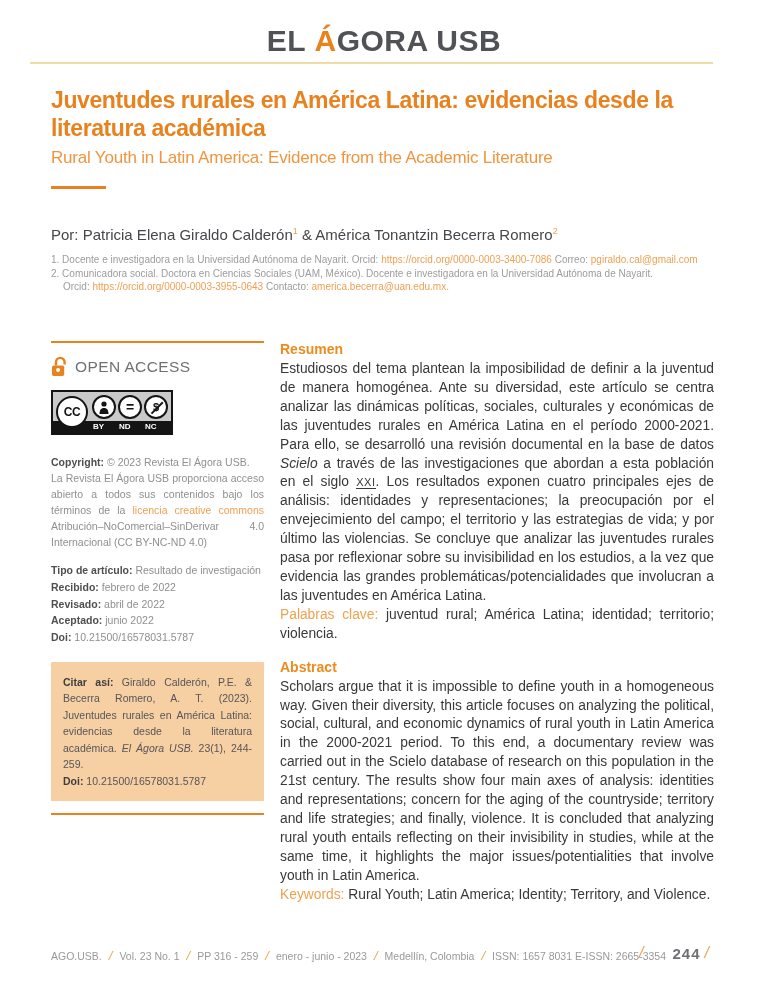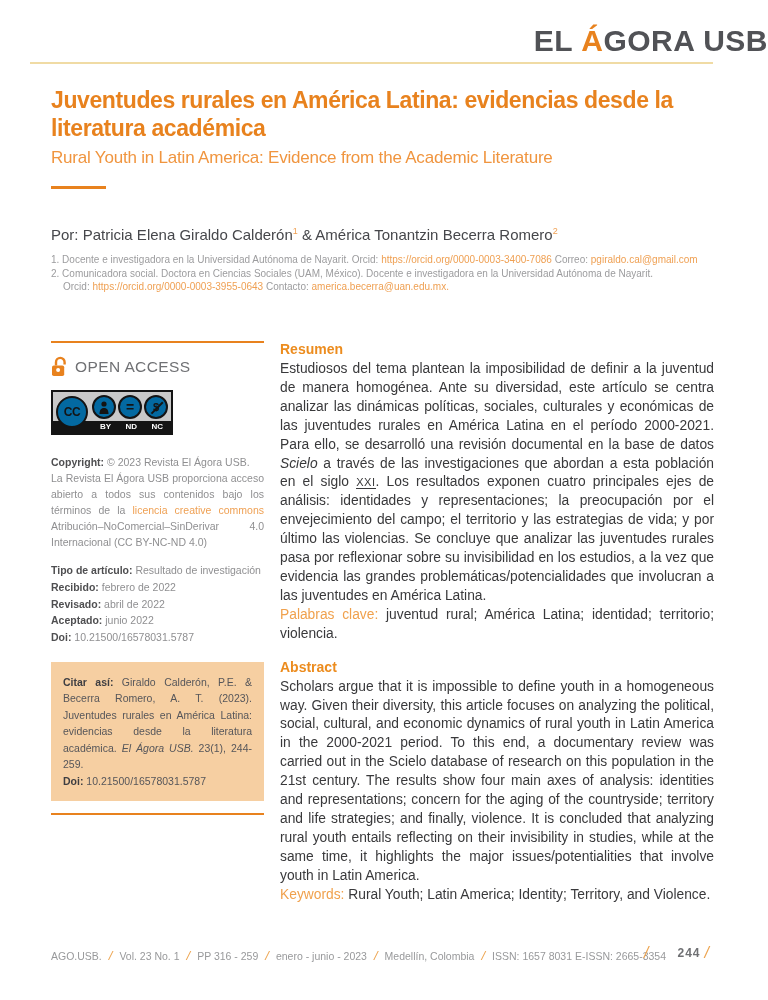--- a/index.html
+++ b/index.html
@@ -3,21 +3,21 @@
 <meta charset="utf-8">
 <style>
   * { margin:0; padding:0; box-sizing:border-box; }
   html,body { background:#ffffff; }
   .page {
     position:relative; width:768px; height:1000px; background:#ffffff;
     font-family:"Liberation Sans", sans-serif; overflow:hidden;
   }
   
   .logo {
-    position:absolute; top:24px; left:0; right:0; text-align:right;
+    position:absolute; top:24px; left:0; right:0; text-align:center;
     font-size:30px; font-weight:bold; color:#515256; letter-spacing:0.5px;
   }
   .logo .accent-letter { color:#E8821E; }
   .header-rule { position:absolute; top:62px; left:30px; width:683px; height:2px; background:#F0DBA4; }
 
   
   .title-block { position:absolute; left:51px; top:86px; width:648px; }
   .title-es { font-size:23px; line-height:28px; font-weight:bold; color:#E8821E; letter-spacing:-0.4px; }
   .title-en { font-size:17px; line-height:22px; font-weight:normal; color:#F0953F; margin-top:5px; letter-spacing:-0.2px; }
   .title-rule { position:absolute; left:51px; top:186px; width:55px; height:2.5px; background:#E8821E; }
@@ -30,23 +30,23 @@
   .footnotes { position:absolute; left:51px; top:253px; width:665px; font-size:10px; line-height:13.5px; color:#9C9C9E; }
   .fn-indent { padding-left:12px; }
   .link { color:#EFA053; cursor:pointer; }
 
   
   .sidebar { position:absolute; left:51px; top:341px; width:213px; }
   .rule-orange { height:2px; background:#E8821E; }
   .open-access { margin-top:13px; display:flex; align-items:center; gap:7px; color:#707174; font-size:15.5px; letter-spacing:0.4px; }
   .cc-badge { margin-top:13px; position:relative; width:122px; height:45px; border:2px solid #141414; background:#C9C9C9; }
   .cc-strip { position:absolute; bottom:0; left:0; right:0; height:12px; background:#141414; }
-  .cc-strip span { position:absolute; top:1px; width:18px; text-align:right; font-size:8px; font-weight:bold; color:#ffffff; }
+  .cc-strip span { position:absolute; top:1px; width:18px; text-align:left; font-size:8px; font-weight:bold; color:#ffffff; }
   .cc-lbl-by { left:40px; } .cc-lbl-nd { left:66px; } .cc-lbl-nc { left:92px; }
-  .cc-circle { position:absolute; border-radius:50%; background:#0369a1; border:2.5px solid #141414;
+  .cc-circle { position:absolute; border-radius:50%; background:#ffffff; border:2.5px solid #141414;
     display:flex; align-items:center; justify-content:center; color:#141414; }
   .cc-main { width:32px; height:32px; left:3px; top:4px; font-size:12px; font-weight:bold; letter-spacing:-0.5px; }
   .cc-sm { width:24px; height:24px; top:3px; }
   .cc-by { left:39px; } .cc-nd { left:65px; font-size:14px; font-weight:bold; } .cc-nc { left:91px; }
   .nc-wrap { position:relative; font-size:11px; font-weight:bold; }
   .nc-wrap i { position:absolute; left:-4px; top:6px; width:16px; height:1.6px; background:#141414; transform:rotate(-45deg); }
   .copyright { margin-top:19px; font-size:10.5px; line-height:16px; text-align:justify; color:#8F8F91; }
   .copyright b { color:#4F4F51; }
   .meta { margin-top:12px; font-size:10.5px; line-height:16.8px; color:#8F8F91; }
   .meta b { color:#4F4F51; }
@@ -60,21 +60,21 @@
   .body-par { font-size:13.8px; line-height:18.9px; text-align:justify; color:#39393B; }
   .kw-label { color:#F0A14D; }
   .abstract-block { margin-top:15px; }
   .smallcaps { font-size:11px; letter-spacing:0.5px; border-bottom:1px solid #39393B; }
 
   
   .footer { position:absolute; left:51px; top:948px; right:55px; display:flex; align-items:center; font-size:10.5px; color:#98999B; white-space:nowrap; }
   .slash { color:#EDA44F; font-style:italic; font-size:13px; margin:0 7px; }
   .page-num { position:absolute; right:0; top:-4px; display:flex; align-items:center; }
   .page-num .slash { margin:0 4px; font-size:16px; }
-  .page-num b { font-size:12px; color:#6F7073; letter-spacing:1px;margin-left:25px; }
+  .page-num b { font-size:15px; color:#6F7073; letter-spacing:1px;margin-left:25px; }
 </style>
 </head>
 <body>
 
 <div class="page">
 
   <div class="logo">
     <span>EL </span><span class="accent-letter">Á</span><span>GORA USB</span>
   </div>
   <div class="header-rule"></div>

